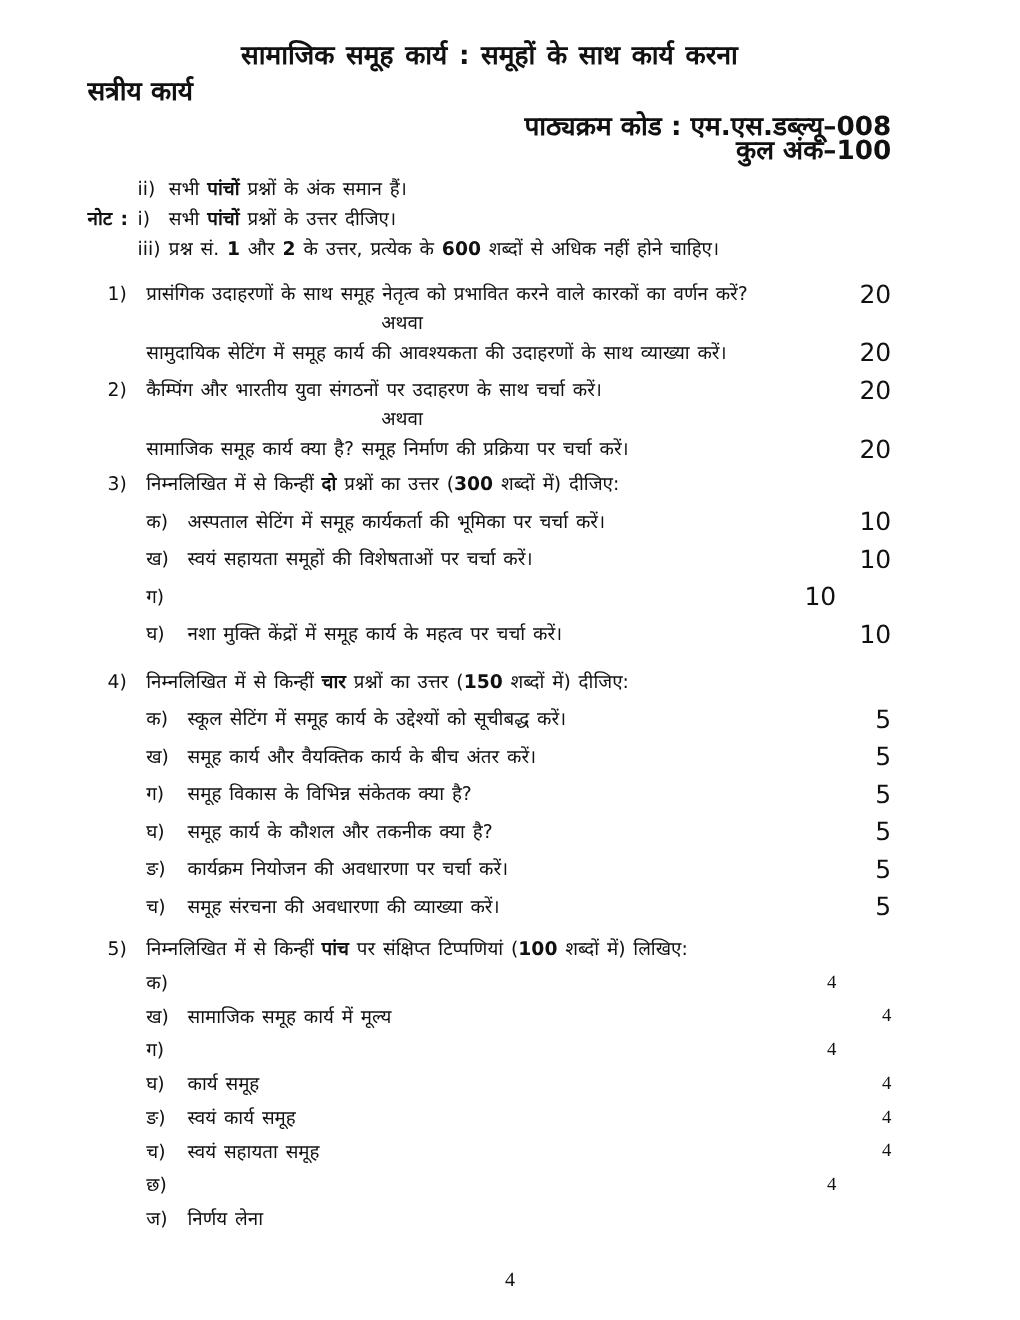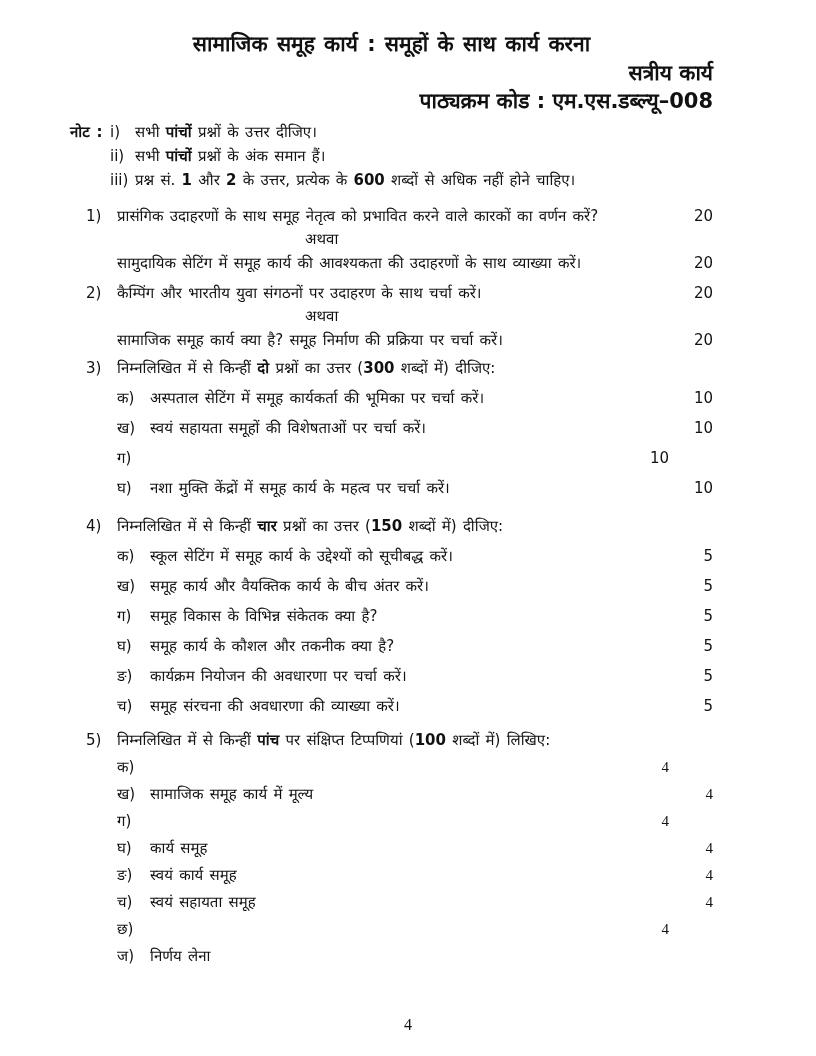--- a/index.html
+++ b/index.html
@@ -16,21 +16,21 @@
     padding: 30px 103px 0 70px; 
   }
   .doc-title {
     text-align: center;
     font-size: 21px;
     font-weight: 700;
     line-height: 29px;
     word-spacing: 2px;
   }
   .doc-subtitle {
-    text-align: right;
+    text-align: left;
     font-size: 21px;
     font-weight: 700;
     line-height: 28px;
   }
   .meta {
     text-align: right;
     font-size: 21px;
     font-weight: 700;
     line-height: 19px;
     margin-top: 5px;
@@ -57,21 +57,21 @@
   }
   .sub-row {
     display: grid;
     grid-template-columns: 31px 33px 1fr 44px;
     margin-left: 16px;
     line-height: 24px;
     margin-top: 6px;
     word-spacing: 1.5px;
   }
   .sub-row.tight { margin-top: 3px; }
-  .marks { text-align: right; font-size: 15px; }
+  .marks { text-align: right; font-size: 20px; }
   .marks.serif { font-family: "Liberation Serif", serif; font-size: 15px; }
   .or-row {
     margin-left: 235px;
     line-height: 23px;
   }
   .q1-block { margin-top: 12px; }
   .q2-block { margin-top: 6px; }
   .q3-block { margin-top: 4px; }
   .q4-block { margin-top: 14px; }
   .q5-block { margin-top: 10px; }
@@ -88,35 +88,36 @@
 <body>
 
 <div class="page">
   <div class="content">
 
     <div class="doc-title">सामाजिक समूह कार्य : समूहों के साथ कार्य करना</div>
     <div class="doc-subtitle">सत्रीय कार्य</div>
 
     <div class="meta">
       <div>पाठ्यक्रम कोड : एम.एस.डब्ल्यू–008</div>
+      <div>कुल अंक–100</div>
     </div>
 
     <div class="note-block">
+      <div class="note-row">
+        <span class="note-label"></span>
+        <span class="note-num">ii)</span>
+        <span><span>सभी </span><b>पांचों</b><span> प्रश्नों के अंक समान हैं।</span></span>
+      </div>
       <div class="note-row">
         <span class="note-label">नोट :</span>
         <span class="note-num">i)</span>
         <span><span>सभी </span><b>पांचों</b><span> प्रश्नों के उत्तर दीजिए।</span></span>
       </div>
       <div class="note-row">
         <span class="note-label"></span>
-        <span class="note-num">ii)</span>
-        <span><span>सभी </span><b>पांचों</b><span> प्रश्नों के अंक समान हैं।</span></span>
-      </div>
-      <div class="note-row">
-        <span class="note-label"></span>
         <span class="note-num">iii)</span>
         <span><span>प्रश्न सं. </span><b>1</b><span> और </span><b>2</b><span> के उत्तर, प्रत्येक के </span><b>600</b><span> शब्दों से अधिक नहीं होने चाहिए।</span></span>
       </div>
     </div>
 
     <div class="q-section q1-block">
       <div class="q-row">
         <span>1)</span>
         <span>प्रासंगिक उदाहरणों के साथ समूह नेतृत्व को प्रभावित करने वाले कारकों का वर्णन करें?</span>
         <span class="marks">20</span>

